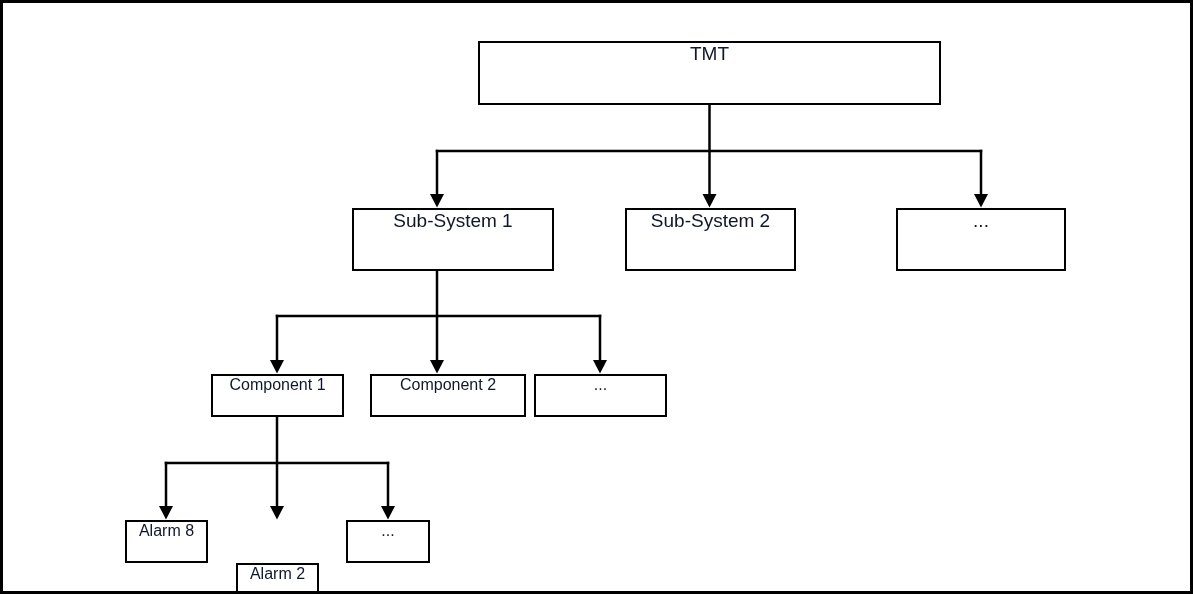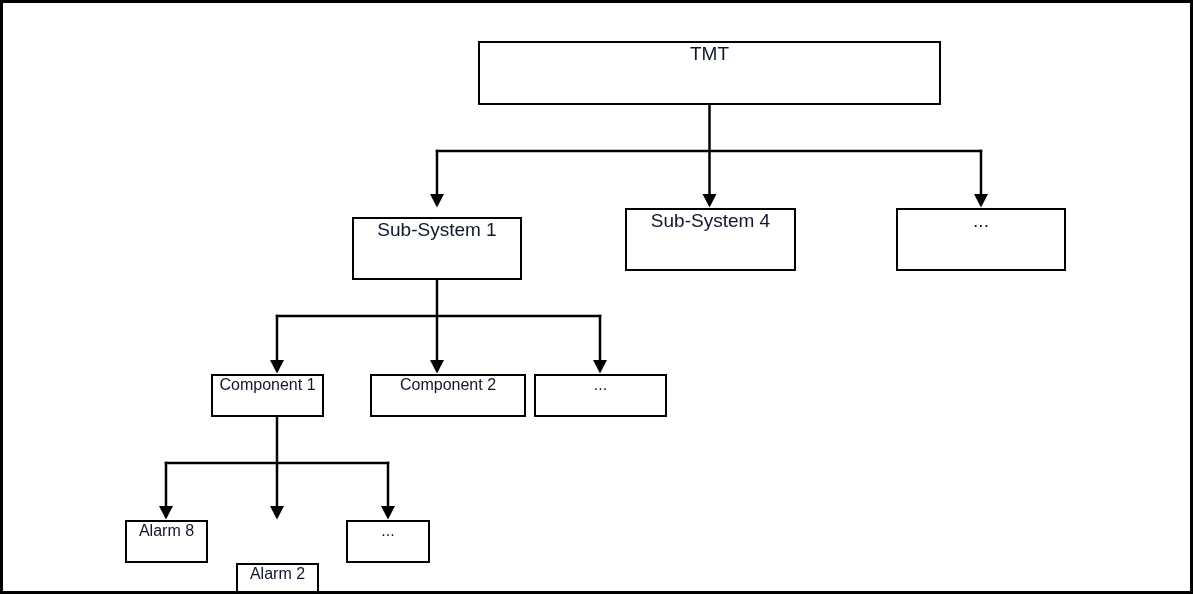--- a/index.html
+++ b/index.html
@@ -35,25 +35,25 @@
     color: #0f172a;
     text-align: center;
     white-space: nowrap;
   }
   .lvl-1, .lvl-2 { font-size: 19px; }
   .lvl-3, .lvl-4 { font-size: 16px; }
 
   
   .node-tmt        { left: 475px; top: 38px;  width: 463px; height: 64px; }
   
-  .node-ss1        { left: 349px; top: 214px; width: 170px; height: 63px; }
+  .node-ss1        { left: 349px; top: 205px; width: 202px; height: 63px; }
   .node-ss2        { left: 622px; top: 205px; width: 171px; height: 63px; }
   .node-ss-more    { left: 893px; top: 205px; width: 170px; height: 63px; }
   
-  .node-c1         { left: 208px; top: 371px; width: 113px; height: 43px; }
+  .node-c1         { left: 208px; top: 371px; width: 133px; height: 43px; }
   .node-c2         { left: 367px; top: 371px; width: 156px; height: 43px; }
   .node-c-more     { left: 531px; top: 371px; width: 133px; height: 43px; }
   
   .node-a1         { left: 122px; top: 517px; width: 83px;  height: 43px; }
   .node-a2         { left: 233px; top: 517px; width: 83px;  height: 43px; margin-top: 43px; }
   .node-a-more     { left: 343px; top: 517px; width: 84px;  height: 43px; }
 </style>
 </head>
 <body>
 
@@ -98,21 +98,21 @@
   </svg>
 
   <div class="node lvl-1 node-tmt">
     <span>TMT</span>
   </div>
 
   <div class="node lvl-2 node-ss1">
     <span>Sub-System 1</span>
   </div>
   <div class="node lvl-2 node-ss2">
-    <span>Sub-System 4</span>
+    <span>Sub-System 2</span>
   </div>
   <div class="node lvl-2 node-ss-more">
     <span>...</span>
   </div>
 
   <div class="node lvl-3 node-c1">
     <span>Component 1</span>
   </div>
   <div class="node lvl-3 node-c2">
     <span>Component 2</span>

